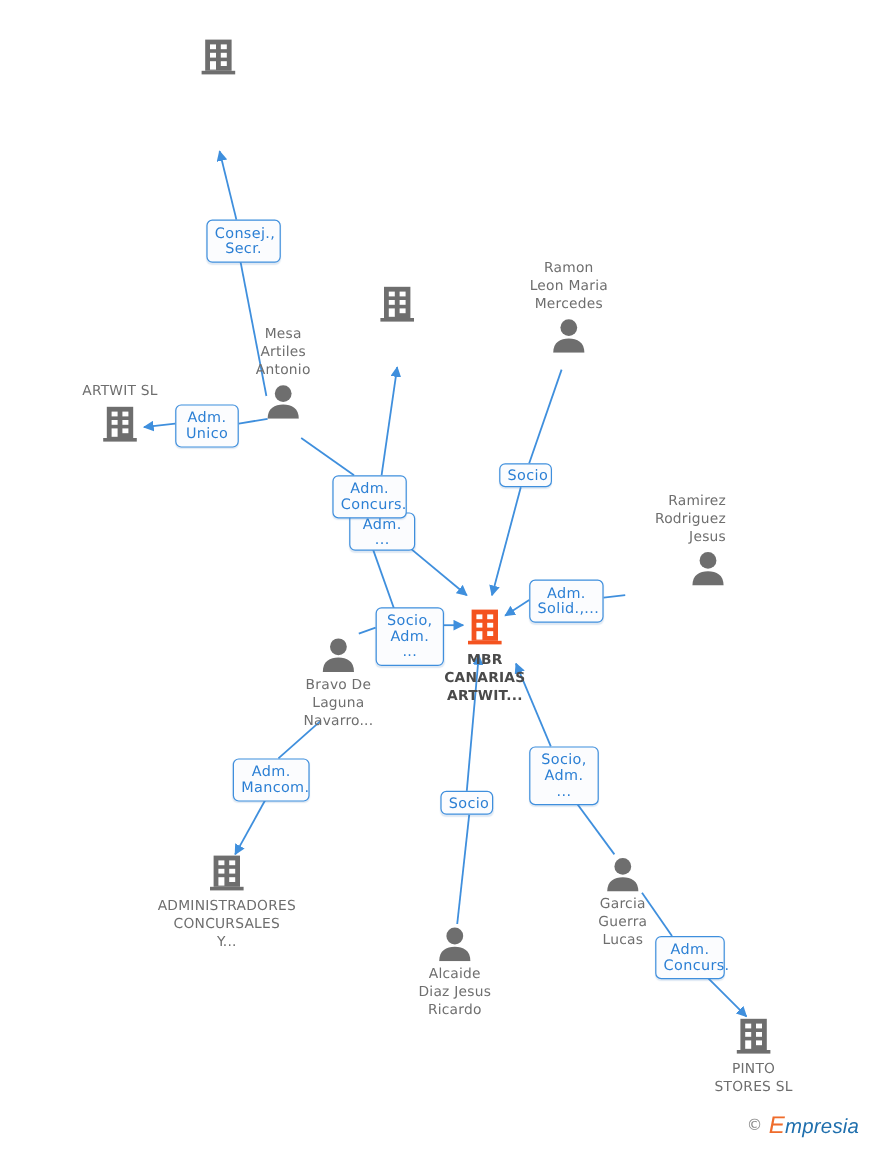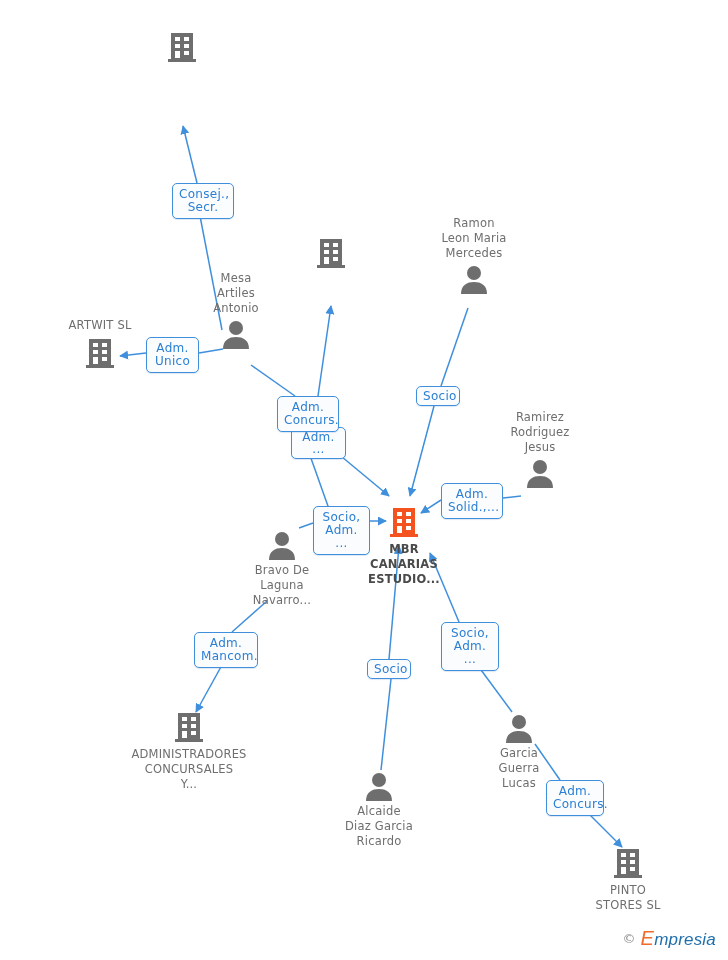--- a/index.html
+++ b/index.html
@@ -208,21 +208,21 @@
 Leon Maria
 Mercedes</span>
     <span class="glyph">
       <svg width="30" height="30" viewBox="0 0 30 30">
         <circle cx="15" cy="9" r="7" fill="#6e6e6e"></circle>
         <path d="M 2 30 C 2 21 8 18 15 18 C 22 18 28 21 28 30 Z" fill="#6e6e6e"></path>
       </svg>
     </span>
   </div>
 
-  <div class="node person" style="left:540px; top:410px;">
+  <div class="node person" style="left:540px; top:410px;text-align:right;">
     <span class="caption above">Ramirez
 Rodriguez
 Jesus</span>
     <span class="glyph">
       <svg width="30" height="30" viewBox="0 0 30 30">
         <circle cx="15" cy="9" r="7" fill="#6e6e6e"></circle>
         <path d="M 2 30 C 2 21 8 18 15 18 C 22 18 28 21 28 30 Z" fill="#6e6e6e"></path>
       </svg>
     </span>
   </div>
@@ -235,21 +235,21 @@
         <rect x="8" y="7" width="5" height="4" fill="#fff"></rect>
         <rect x="17" y="7" width="5" height="4" fill="#fff"></rect>
         <rect x="8" y="14" width="5" height="4" fill="#fff"></rect>
         <rect x="17" y="14" width="5" height="4" fill="#fff"></rect>
         <rect x="8" y="21" width="5" height="7" fill="#fff"></rect>
         <rect x="17" y="21" width="5" height="4" fill="#fff"></rect>
       </svg>
     </span>
     <span class="caption below">MBR
 CANARIAS
-ESTUDIO...</span>
+ARTWIT...</span>
   </div>
 
   <div class="node person" style="left:282px; top:530px;">
     <span class="glyph">
       <svg width="30" height="30" viewBox="0 0 30 30">
         <circle cx="15" cy="9" r="7" fill="#6e6e6e"></circle>
         <path d="M 2 30 C 2 21 8 18 15 18 C 22 18 28 21 28 30 Z" fill="#6e6e6e"></path>
       </svg>
     </span>
     <span class="caption below">Bravo De
@@ -276,21 +276,21 @@
   </div>
 
   <div class="node person" style="left:379px; top:771px;">
     <span class="glyph">
       <svg width="30" height="30" viewBox="0 0 30 30">
         <circle cx="15" cy="9" r="7" fill="#6e6e6e"></circle>
         <path d="M 2 30 C 2 21 8 18 15 18 C 22 18 28 21 28 30 Z" fill="#6e6e6e"></path>
       </svg>
     </span>
     <span class="caption below">Alcaide
-Diaz Garcia
+Diaz Jesus
 Ricardo</span>
   </div>
 
   <div class="node person" style="left:519px; top:713px;">
     <span class="glyph">
       <svg width="30" height="30" viewBox="0 0 30 30">
         <circle cx="15" cy="9" r="7" fill="#6e6e6e"></circle>
         <path d="M 2 30 C 2 21 8 18 15 18 C 22 18 28 21 28 30 Z" fill="#6e6e6e"></path>
       </svg>
     </span>

